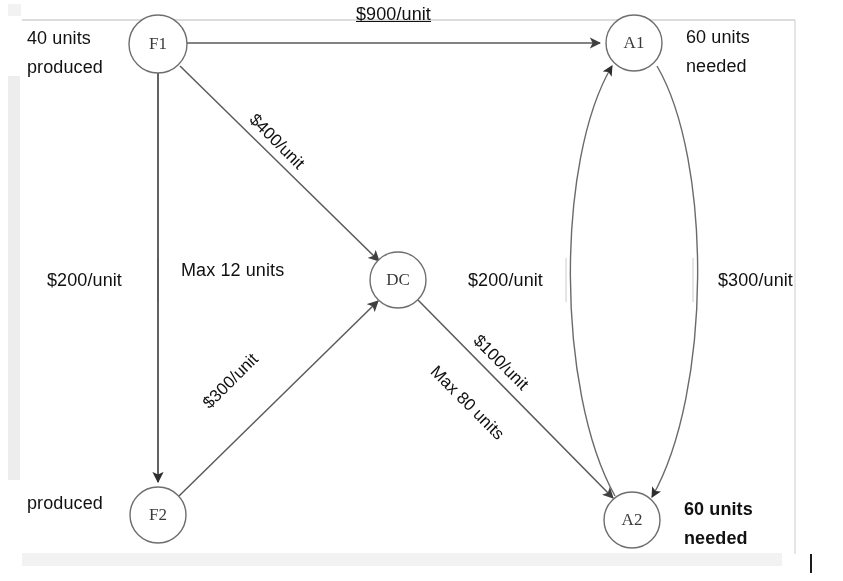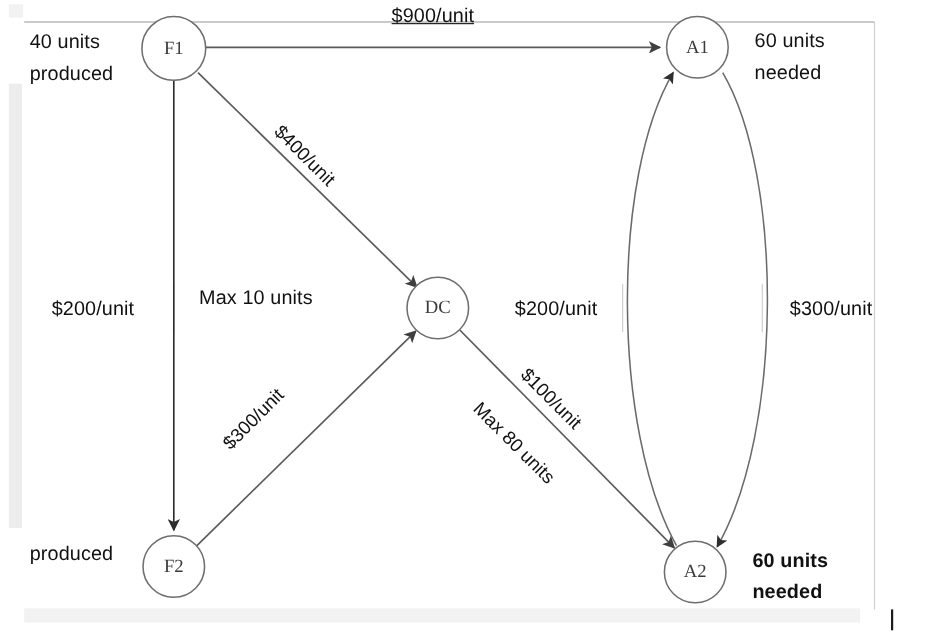--- a/index.html
+++ b/index.html
@@ -147,21 +147,21 @@
       <text class="node-label" x="632" y="521">A2</text>
     </g>
 
     <rect class="caret" x="810" y="554" width="2" height="19"></rect>
   </svg>
 
   <div class="txt" style="left:356px; top:2px;text-decoration:underline;">$900/unit</div>
 
   <div class="txt" style="left:47px; top:268px;">$200/unit</div>
 
-  <div class="txt" style="left:181px; top:258px;">Max 10 units</div>
+  <div class="txt" style="left:181px; top:258px;">Max 12 units</div>
 
   <div class="txt" style="left:468px; top:268px;">$200/unit</div>
 
   <div class="txt" style="left:718px; top:268px;">$300/unit</div>
 
   <div class="txt two-line" style="left:27px; top:24px;">
     <div>40 units</div>
     <div>produced</div>
   </div>
 

